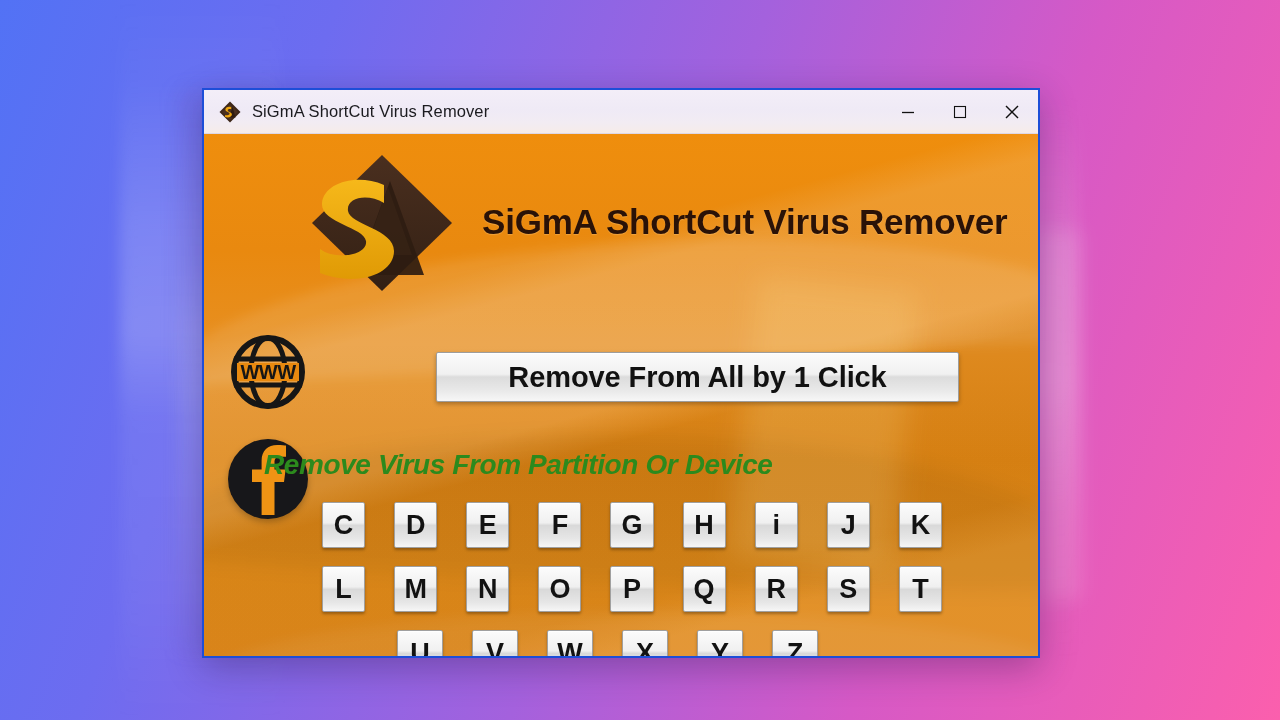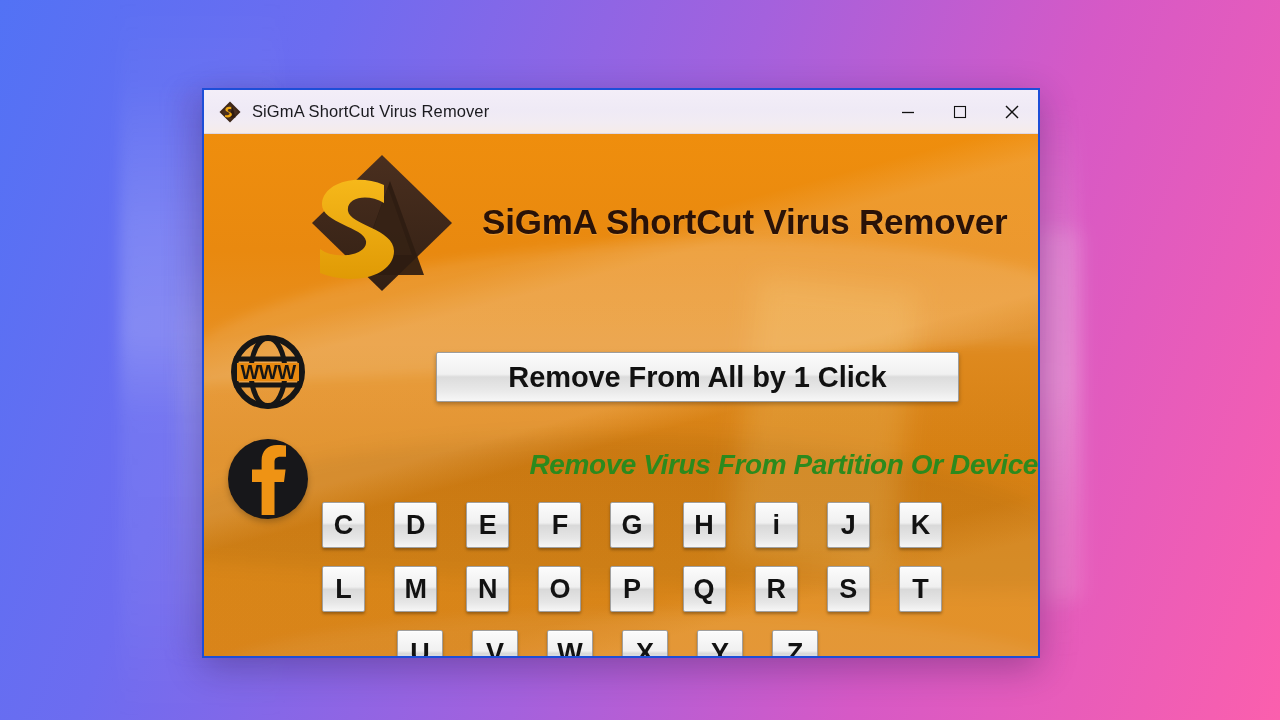--- a/index.html
+++ b/index.html
@@ -216,22 +216,22 @@
     color: #111;
     letter-spacing: -0.1px;
     white-space: nowrap;
   }
 
   
   .subtitle {
     position: absolute;
     left: 0; top: 315px;
     width: 100%;
-    text-align: right;
-    padding-left: 104px;
+    text-align: left;
+    padding-left: 60px;
     box-sizing: border-box;
     font-size: 28px;
     font-weight: bold;
     font-style: italic;
     color: #2c8a1d;
     letter-spacing: -0.4px;
     white-space: nowrap;
   }
 
   

